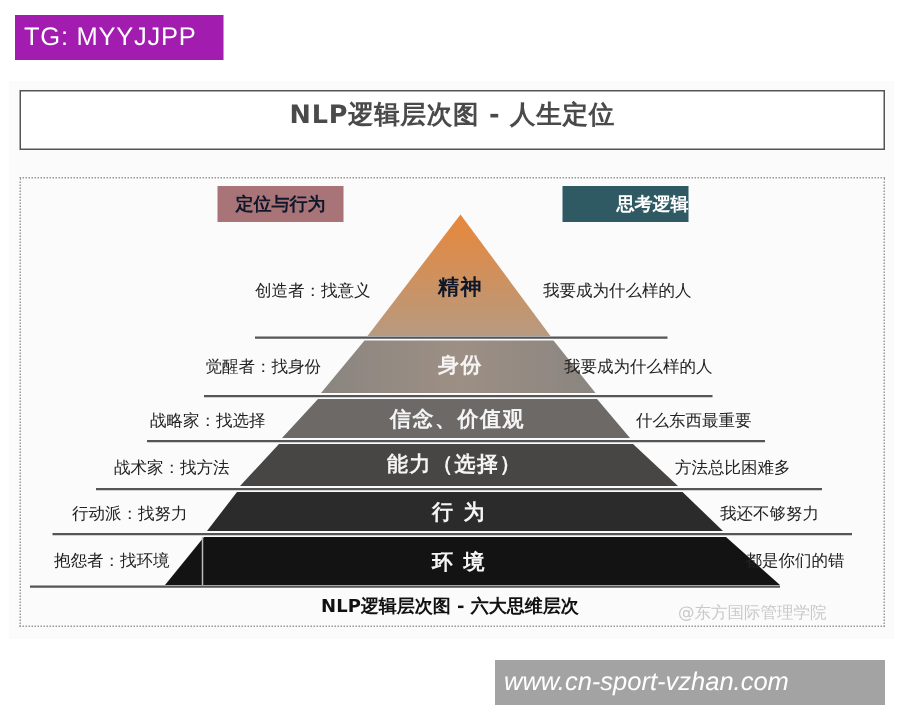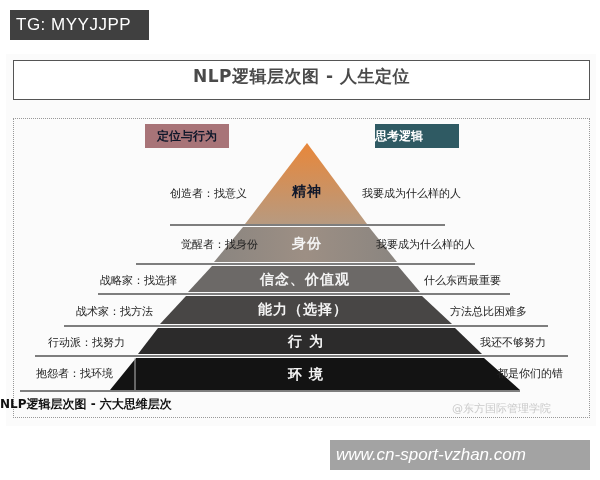--- a/index.html
+++ b/index.html
@@ -1,42 +1,42 @@
 <!DOCTYPE html>
 <html><head>
 <meta charset="utf-8">
 <style>
   html, body { margin:0; padding:0; }
   body { width:600px; height:480px; background:#ffffff; position:relative; overflow:hidden;
          font-family:"DejaVu Sans","Liberation Sans",sans-serif; }
-  .wm-top { position:absolute; left:10px; top:10px; width:139px; height:30px; background:#404040;
+  .wm-top { position:absolute; left:10px; top:10px; width:139px; height:30px; background:#a21caf;
             color:#fff; font-family:"Liberation Sans",sans-serif; font-size:17px; line-height:30px;
             padding-left:6px; box-sizing:border-box; letter-spacing:0.5px; }
   .wm-bottom { position:absolute; left:330px; top:440px; width:260px; height:30px; background:#a3a3a3;
             color:#fff; font-family:"Liberation Sans",sans-serif; font-size:17px; line-height:30px;
             padding-left:6px; box-sizing:border-box;font-style:italic; }
   .poster { position:absolute; left:6px; top:54px; width:590px; height:372px; background:#fbfbfb; }
   .header { position:absolute; left:13px; top:60px; width:577px; height:40px; border:1.5px solid #555;
             box-sizing:border-box; background:#fff; }
   .main-title { position:absolute; left:0; right:0; top:4px; text-align:center; font-size:17px; font-weight:bold;
                 color:#4a4a4a; letter-spacing:0.5px; }
   .subtitle { position:absolute; left:0; right:0; top:31px; text-align:center; font-size:13px; font-weight:bold;
               color:#111; }
   .body-frame { position:absolute; left:13px; top:118px; width:577px; height:300px;
                 border:1px dotted #999; box-sizing:border-box; }
   .tag-left { position:absolute; left:145px; top:124px; width:84px; height:24px; background:#a87478;
               color:#0f172a; font-size:12px; font-weight:bold; line-height:24px; text-align:center; }
   .tag-right { position:absolute; left:375px; top:124px; width:84px; height:24px; background:#2f5a63;
-               color:#fff; font-size:12px; font-weight:bold; line-height:24px; text-align:left; }
+               color:#fff; font-size:12px; font-weight:bold; line-height:24px; text-align:right; }
   svg.pyr { position:absolute; left:0; top:0; width:600px; height:480px; }
   .lbl { position:absolute; font-size:11px; color:#222; white-space:nowrap; }
   .lvl { position:absolute; font-size:14px; font-weight:bold; color:#f4f4f4; white-space:nowrap;
          transform:translateX(-50%); letter-spacing:1px; }
   .lvl-top { color:#0f172a; }
-  .caption { position:absolute; left:0; width:600px; top:396px; text-align:left; font-size:12px;
+  .caption { position:absolute; left:0; width:600px; top:396px; text-align:center; font-size:12px;
              font-weight:bold; color:#111; }
   .weibo { position:absolute; left:452px; top:401px; font-size:11px; color:#c9c9c9; white-space:nowrap; }
 </style>
 </head>
 <body>
 
 <div class="wm-top">TG: MYYJJPP</div>
 
 <div class="poster"></div>
 
@@ -86,21 +86,21 @@
 </svg>
 
 <div class="lvl lvl-top" style="left:307px;top:183px;">精神</div>
 <div class="lvl" style="left:307px;top:235px;">身份</div>
 <div class="lvl" style="left:305px;top:271px;">信念、价值观</div>
 <div class="lvl" style="left:303px;top:301px;">能力（选择）</div>
 <div class="lvl" style="left:306px;top:333px;">行 为</div>
 <div class="lvl" style="left:306px;top:366px;">环 境</div>
 
 <div class="lbl" style="left:170px;top:186px;">创造者：找意义</div>
-<div class="lbl" style="left:137px;top:237px;margin-left:44px;">觉醒者：找身份</div>
+<div class="lbl" style="left:137px;top:237px;">觉醒者：找身份</div>
 <div class="lbl" style="left:100px;top:273px;">战略家：找选择</div>
 <div class="lbl" style="left:76px;top:304px;">战术家：找方法</div>
 <div class="lbl" style="left:48px;top:335px;">行动派：找努力</div>
 <div class="lbl" style="left:36px;top:366px;">抱怨者：找环境</div>
 
 <div class="lbl" style="left:362px;top:186px;">我要成为什么样的人</div>
 <div class="lbl" style="left:376px;top:237px;">我要成为什么样的人</div>
 <div class="lbl" style="left:424px;top:273px;">什么东西最重要</div>
 <div class="lbl" style="left:450px;top:304px;">方法总比困难多</div>
 <div class="lbl" style="left:480px;top:335px;">我还不够努力</div>

